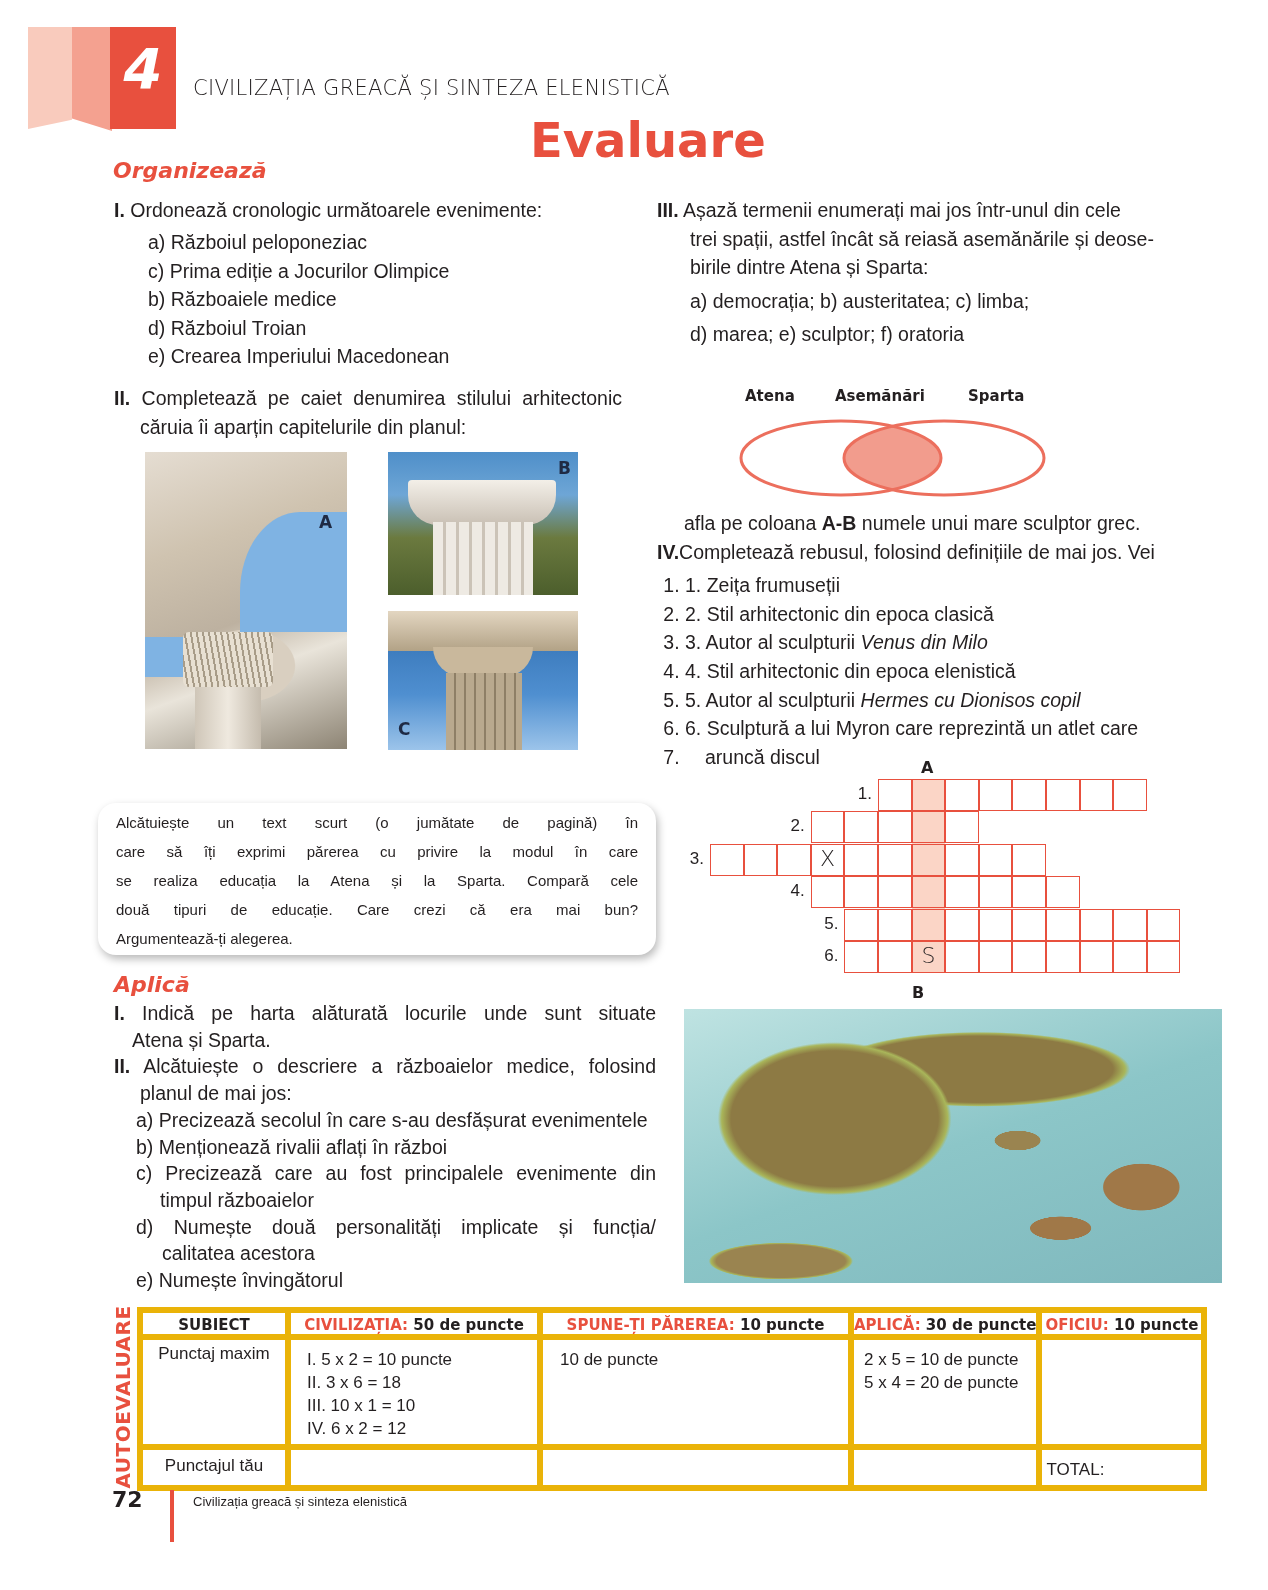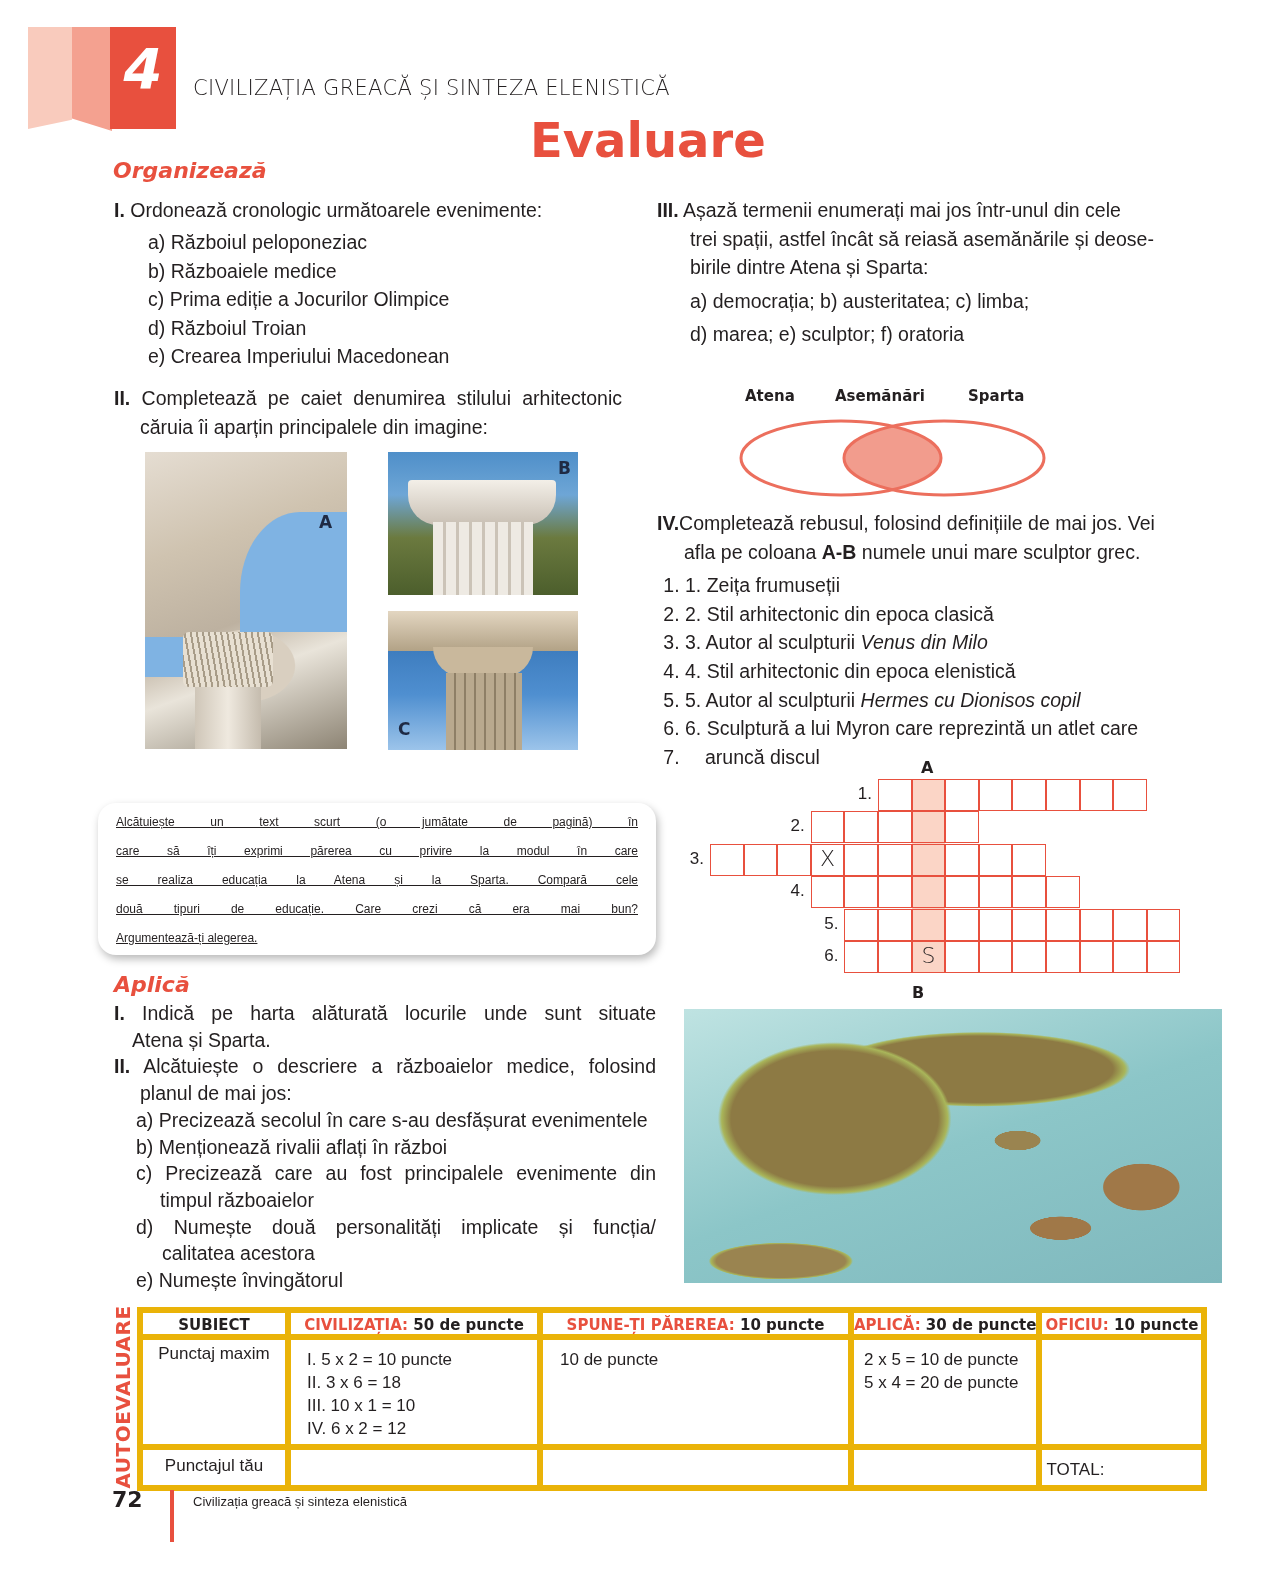--- a/index.html
+++ b/index.html
@@ -39,21 +39,21 @@
   .photo-c .beam { position:absolute; left:0; top:0; width:190px; height:40px; background: linear-gradient(180deg,#e3d6c1,#b2a286); }
   .photo-c .echinus { position:absolute; left: 45px; top: 36px; width: 100px; height: 30px; background: #c9b89c; border-radius: 0 0 50px 50px; }
   .photo-c .shaft { position:absolute; left: 58px; top: 62px; width: 76px; height: 77px; background: repeating-linear-gradient(90deg,#b9a98e 0 8px,#8e7f66 8px 10px); }
   .photo-label { position: absolute; font-size: 17px; font-weight: bold; color: #1f2a44; font-family: "DejaVu Sans", sans-serif; }
 
   
   .venn-label { font-size: 15px; font-weight: bold; font-family: "DejaVu Sans", sans-serif; }
 
   
   .opinion-box { left: 98px; top: 803px; width: 558px; height: 152px; background: #fff; border-radius: 18px; box-shadow: 2px 4px 8px rgba(0,0,0,0.28); padding: 5px 18px; }
-  .opinion-box p { font-size: 12px; line-height: 29px; text-align: justify; font-family: "Liberation Sans", sans-serif; text-decoration: underline; }
+  .opinion-box p { font-size: 15px; line-height: 29px; text-align: justify; font-family: "Liberation Sans", sans-serif; }
 
   
   .cw-cell { position: absolute; width: 33.6px; height: 32px; border: 1.5px solid #e8503e; background: transparent; font-size: 22px; text-align: center; line-height: 28px; font-family: "DejaVu Sans", sans-serif; font-weight: 300; }
   .cw-hl { position: absolute; background: #fbd5c6; }
   .cw-num { position: absolute; font-size: 17px; font-family: "Liberation Sans", sans-serif; text-align: right; width: 30px; }
   .cw-AB { position:absolute; font-size: 16px; font-weight: bold; font-family: "DejaVu Sans", sans-serif; }
 
   
   .map { left: 684px; top: 1009px; width: 538px; height: 274px; overflow: hidden;
     background:
@@ -89,32 +89,32 @@
 <div class="abs page-title">Evaluare</div>
 
 <div class="abs sec-head" style="left:113px; top:158px;">Organizează</div>
 
 <div class="abs txt" style="left:114px; top:196px; width:520px;">
   <span class="q-num">I.</span>
   <span>Ordonează cronologic următoarele evenimente:</span>
 </div>
 <ul class="abs plain txt" style="left:148px; top:228px;">
   <li>a) Războiul peloponeziac</li>
+  <li>c) Prima ediție a Jocurilor Olimpice</li>
   <li>b) Războaiele medice</li>
-  <li>c) Prima ediție a Jocurilor Olimpice</li>
   <li>d) Războiul Troian</li>
   <li>e) Crearea Imperiului Macedonean</li>
 </ul>
 
 <div class="abs txt" style="left:114px; top:384px; width:508px;">
   <div style="text-align:justify; text-align-last:justify;">
     <span class="q-num">II.</span>
     <span>Completează pe caiet denumirea stilului arhitectonic</span>
   </div>
-  <div style="padding-left:26px;">căruia îi aparțin principalele din imagine:</div>
+  <div style="padding-left:26px;">căruia îi aparțin capitelurile din planul:</div>
 </div>
 
 <div class="photo photo-a">
   <div class="sky"></div>
     <div class="sky2"></div>
     <div class="col"></div>
     <div class="cap"></div>
   <span class="photo-label" style="left:174px; top:60px;">A</span>
 </div>
 <div class="photo photo-b">
@@ -177,24 +177,24 @@
     <clipPath id="clipL">
         <ellipse cx="103" cy="40" rx="100" ry="37"></ellipse>
       </clipPath>
   </defs>
   <ellipse cx="206" cy="40" rx="100" ry="37" fill="#f29c8d" clip-path="url(#clipL)"></ellipse>
   <ellipse cx="103" cy="40" rx="100" ry="37" fill="none" stroke="#ec6f5d" stroke-width="3"></ellipse>
   <ellipse cx="206" cy="40" rx="100" ry="37" fill="none" stroke="#ec6f5d" stroke-width="3"></ellipse>
 </svg>
 
 <div class="abs txt" style="left:657px; top:509px; width:515px;">
-  <div><span class="q-num">IV.</span><span>Completează rebusul, folosind definițiile de mai jos. Vei</span></div>
   <div style="padding-left:27px;">
     <span>afla pe coloana </span><b>A-B</b><span> numele unui mare sculptor grec.</span>
   </div>
+  <div><span class="q-num">IV.</span><span>Completează rebusul, folosind definițiile de mai jos. Vei</span></div>
   <ol class="plain" style="padding-left:28px; margin-top:5px;">
     <li><span>1.</span> <span>Zeița frumuseții</span></li>
     <li><span>2.</span> <span>Stil arhitectonic din epoca clasică</span></li>
     <li><span>3.</span> <span>Autor al sculpturii </span><i>Venus din Milo</i></li>
     <li><span>4.</span> <span>Stil arhitectonic din epoca elenistică</span></li>
     <li><span>5.</span> <span>Autor al sculpturii </span><i>Hermes cu Dionisos copil</i></li>
     <li><span>6.</span> <span>Sculptură a lui Myron care reprezintă un atlet care</span></li>
     <li style="padding-left:20px;">aruncă discul</li>
   </ol>
 </div>

